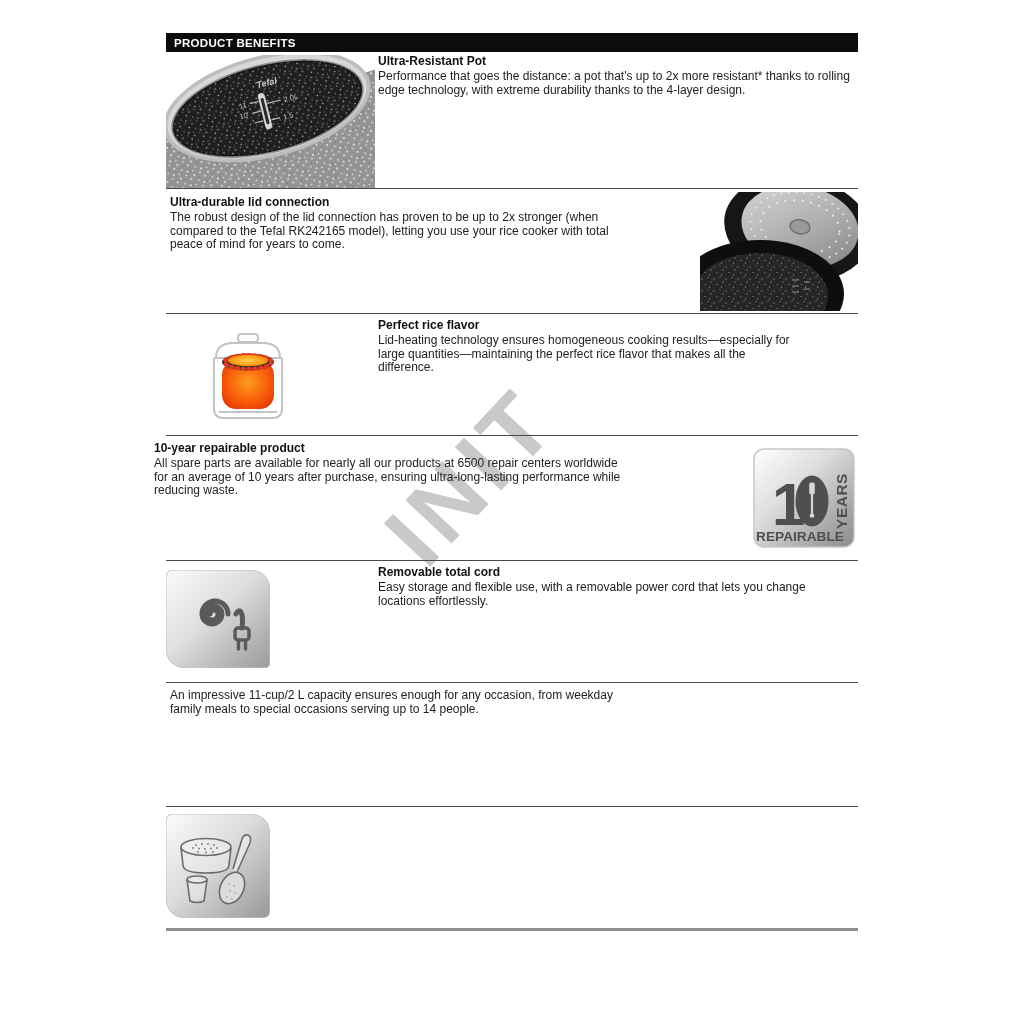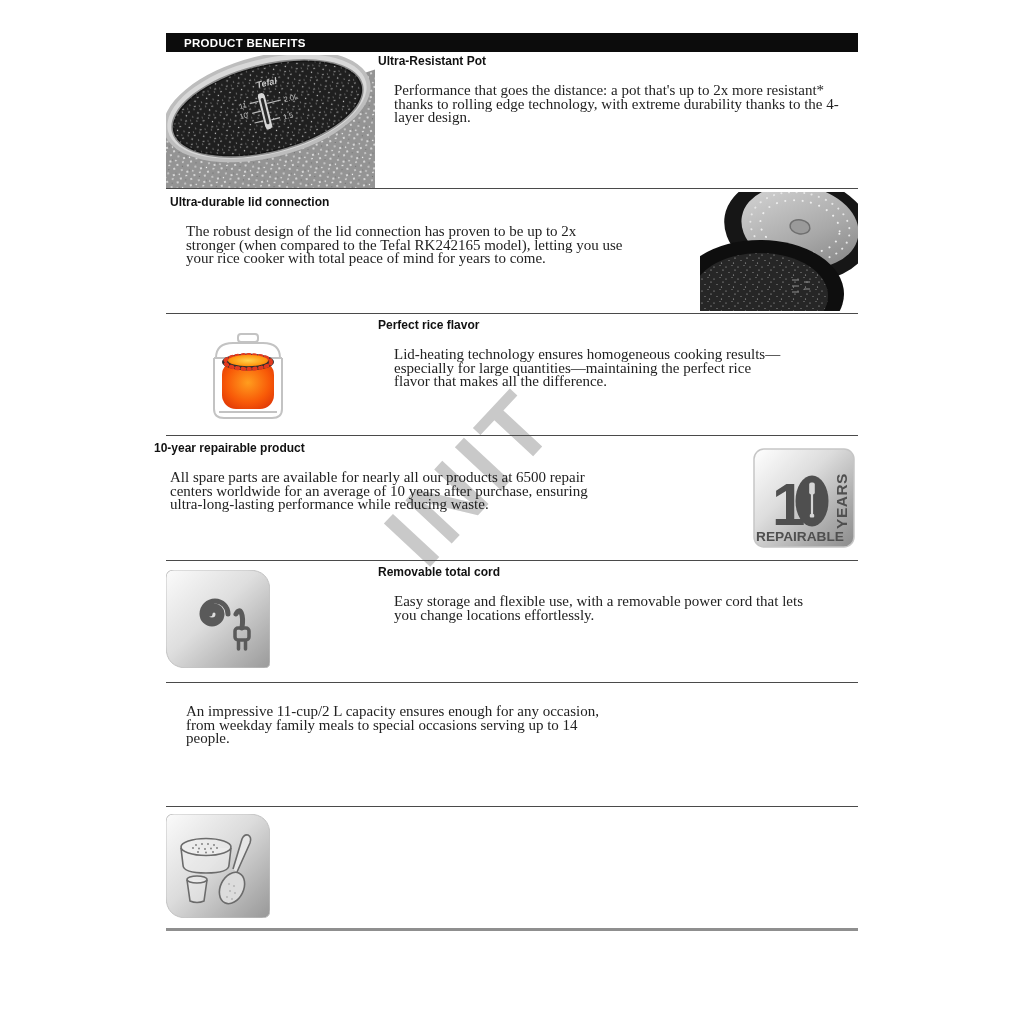--- a/index.html
+++ b/index.html
@@ -2,25 +2,25 @@
 <html><head>
 <meta charset="utf-8">
 <style>
   html,body{margin:0;padding:0;background:#ffffff;}
   #canvas{position:relative;width:1024px;height:1024px;background:#ffffff;overflow:hidden;
           font-family:"Liberation Sans", sans-serif;color:#1c1c1c;}
   .abs{position:absolute;}
   
   #header-bar{left:166px;top:33px;width:692px;height:19px;background:#0c0c0c;z-index:2;
               display:flex;align-items:center;}
-  #header-bar span{color:#ffffff;font-size:11.5px;font-weight:bold;letter-spacing:.3px;padding-left:18px;}
+  #header-bar span{color:#ffffff;font-size:11.5px;font-weight:bold;letter-spacing:.3px;padding-left:8px;}
   
   .sec-text{z-index:2;}
   .sec-title{font-size:12px;font-weight:bold;color:#111;margin:0 0 2px 0;line-height:13px;}
-  .sec-body{font-size:15px;line-height:13.6px;color:#222;margin:16px;font-family:Liberation Serif, serif;}
+  .sec-body{font-size:12px;line-height:13.6px;color:#222;margin:0;}
   
   .sep{left:166px;width:692px;height:0;border-top:1.5px solid #4a4a4a;z-index:3;}
   #bottom-line{left:166px;top:928px;width:692px;height:0;border-top:3px solid #8f8f8f;z-index:3;}
   
   #watermark{left:320px;top:327px;width:300px;height:300px;z-index:1;
              display:flex;align-items:center;justify-content:center;
              transform:rotate(-47deg);
              font-size:92px;font-weight:bold;letter-spacing:6px;color:#c9c9c9;}
   
   .img-box{z-index:2;overflow:hidden;}

